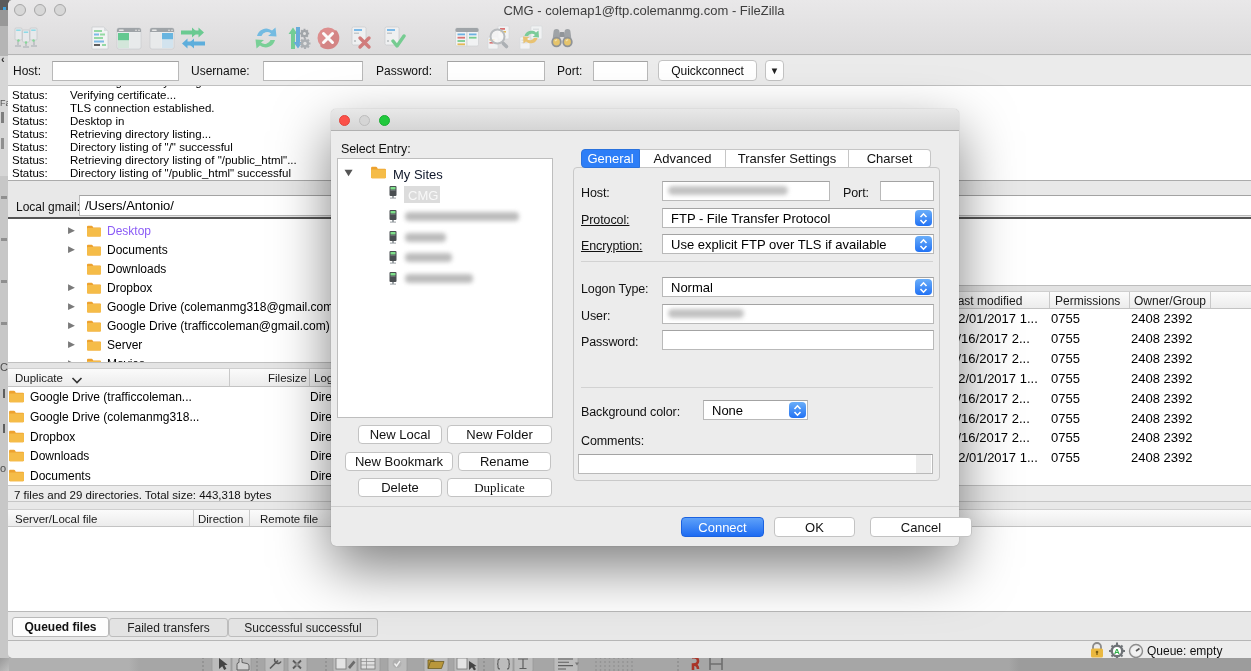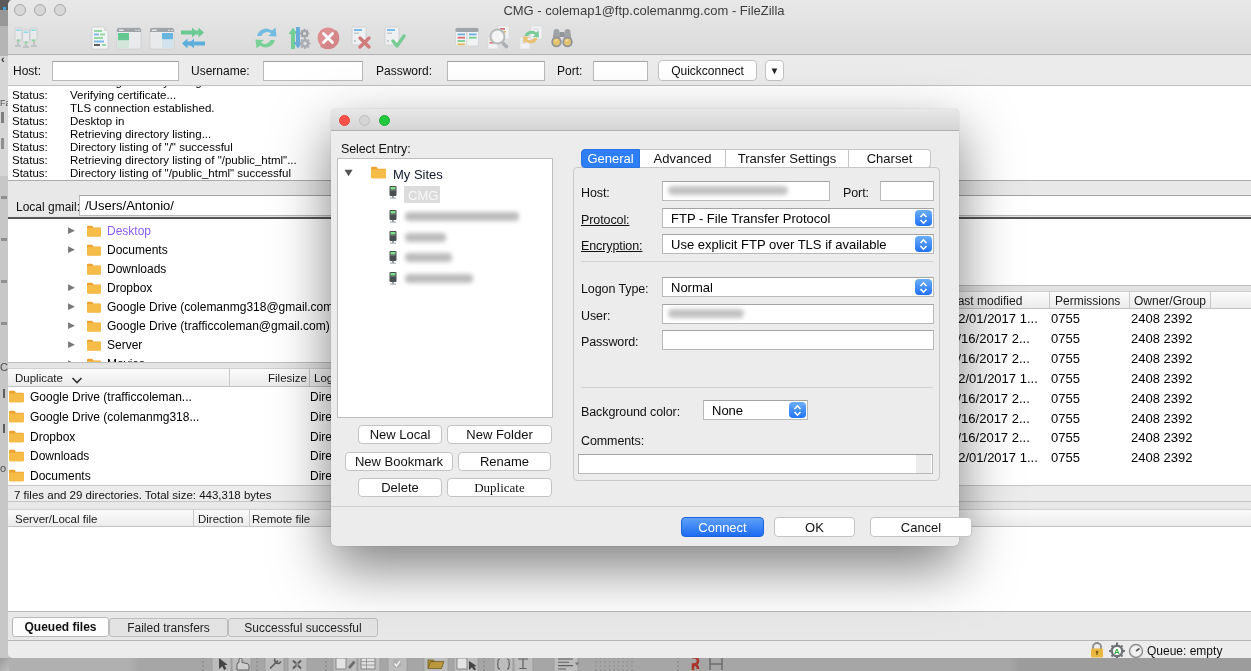--- a/index.html
+++ b/index.html
@@ -500,21 +500,21 @@
         <span style="position:absolute;left:800px;top:2px;font-size:13px;color:#000;">2408 2392</span>
       </div>
     </div>
   <div class="abs" style="left:323px;top:485px;width:937px;height:17px;background:#ececec;border-top:1px solid #c6c6c6;border-bottom:1px solid #c6c6c6;"></div>
 
   <div class="abs hdrrow" style="left:0;top:509px;width:1260px;height:18px;"></div>
   <div class="abs" style="left:7px;top:513px;color:#1a1a1a;font-size:11.5px;">Server/Local file</div>
   <div class="vsep" style="left:185px;top:510px;height:16px;"></div>
   <div class="abs" style="left:190px;top:513px;color:#1a1a1a;font-size:11.5px;">Direction</div>
   <div class="vsep" style="left:241px;top:510px;height:16px;"></div>
-  <div class="abs" style="left:244px;top:513px;color:#1a1a1a;font-size:11.5px;">Remote file</div>
+  <div class="abs" style="left:252px;top:513px;color:#1a1a1a;font-size:11.5px;">Remote file</div>
   <div class="abs" style="left:0;top:527px;width:1260px;height:85px;background:#fff;border-bottom:1px solid #b9b9b9;"></div>
 
   <div class="abs" style="left:4px;top:617px;width:97px;height:20px;background:#fdfdfd;border:1px solid #b9b9b9;border-radius:3px;text-align:center;font-size:12px;font-weight:bold;color:#111;line-height:19px;">Queued files</div>
   <div class="abs" style="left:101px;top:618px;width:119px;height:19px;background:#e3e3e3;border:1px solid #bdbdbd;border-radius:3px;text-align:center;font-size:12px;color:#222;line-height:18px;">Failed transfers</div>
   <div class="abs" style="left:220px;top:618px;width:150px;height:19px;background:#e3e3e3;border:1px solid #bdbdbd;border-radius:3px;text-align:center;font-size:12px;color:#222;line-height:18px;">Successful successful</div>
 
   <div class="abs" style="left:0;top:640px;width:1260px;height:18px;background:#ececec;border-top:1px solid #b6b6b6;"></div>
   <div id="statusicons" class="abs" style="left:1075px;top:642px;width:64px;height:16px;"><svg width="64" height="16" viewBox="0 0 64 16">
         <g transform="translate(7,0)">
           <path d="M3 7 L3 5 A4 4 0 0 1 11 5 L11 7" stroke="#8a8a8a" stroke-width="1.8" fill="none"></path>

